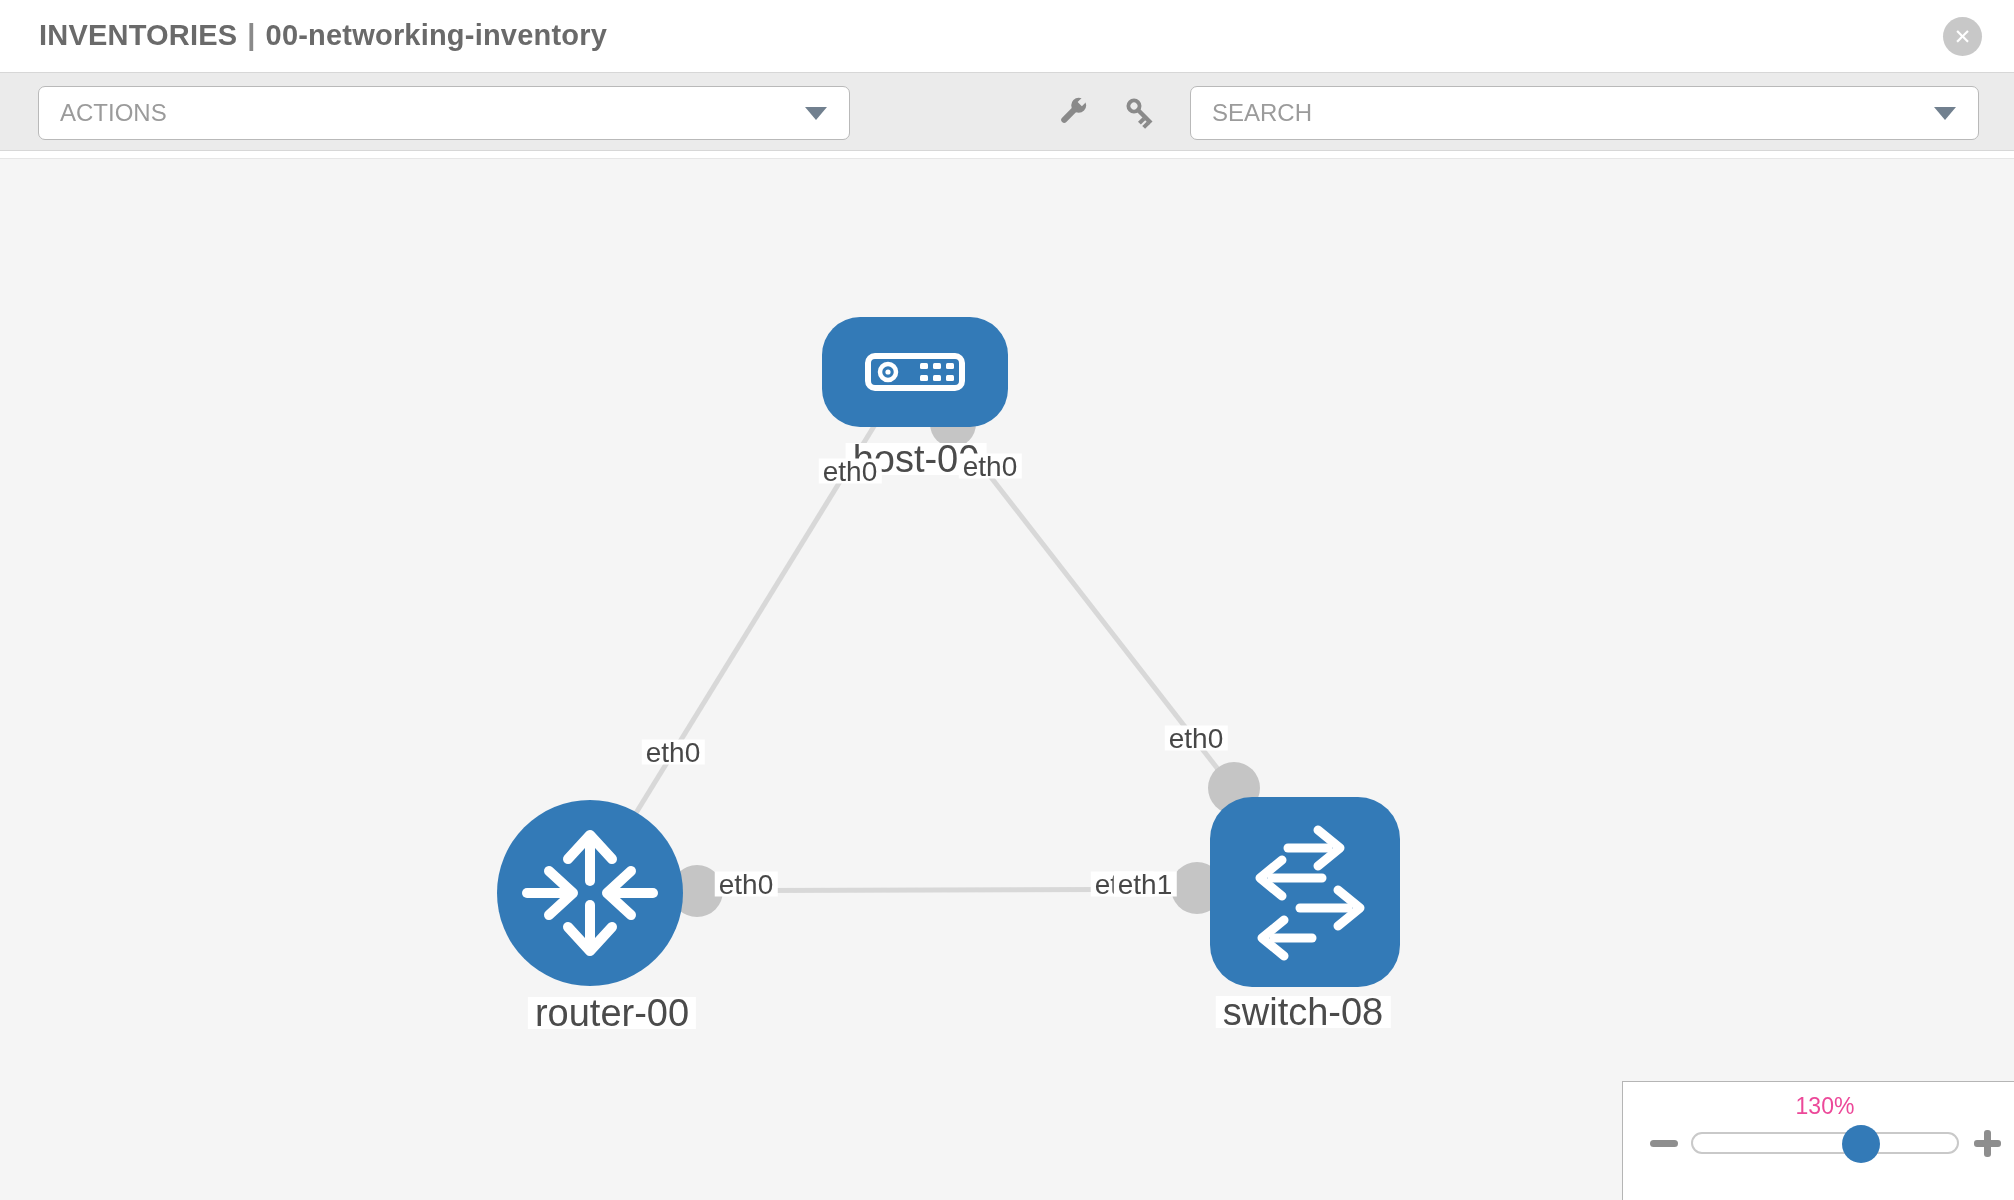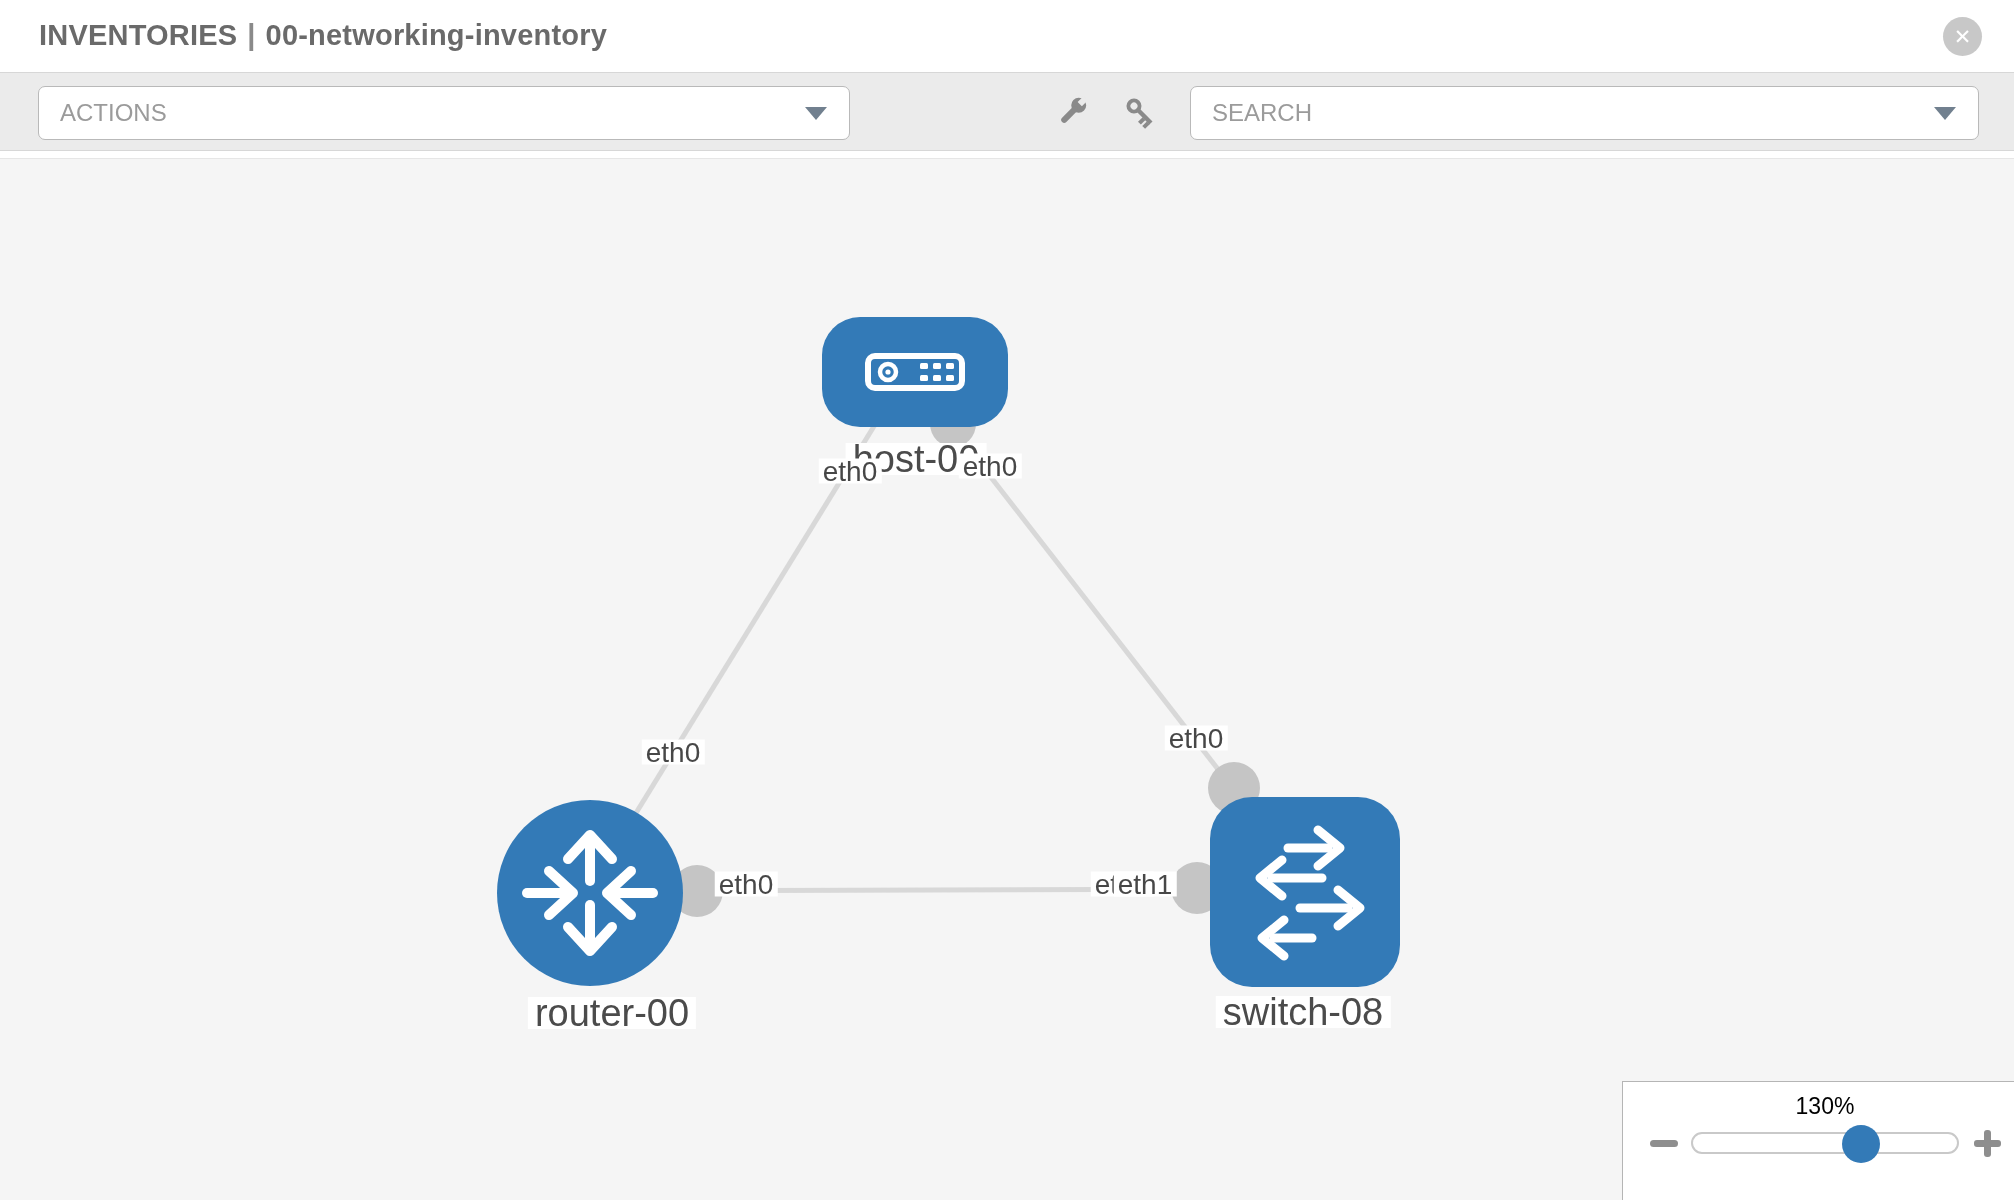--- a/index.html
+++ b/index.html
@@ -40,21 +40,21 @@
               font-size:38px;line-height:32px;padding:0 7px;white-space:nowrap;z-index:5;}
   .chip{position:absolute;transform:translate(-50%,-50%);background:#fff;color:#474747;
         font-size:28px;line-height:25px;padding:0 4px;white-space:nowrap;z-index:6;}
   .chip.under{z-index:6;}
   .chip.over{z-index:7;}
 
   
   .zoom-panel{position:absolute;left:1622px;top:1081px;width:392px;height:119px;background:#fff;
               border-left:1px solid #b5b5b5;border-top:1px solid #b5b5b5;box-sizing:border-box;}
   .zoom-value{position:absolute;left:68px;top:11px;width:268px;text-align:center;
-              font-size:23px;color:#000000;}
+              font-size:23px;color:#ec4899;}
   .zoom-track{position:absolute;left:68px;top:50px;width:268px;height:22px;background:#fff;
               border:2px solid #c9c9c9;border-radius:13px;box-sizing:border-box;cursor:pointer;}
   .zoom-handle{position:absolute;left:219px;top:43px;width:38px;height:38px;border-radius:50%;
                background:#337ab7;cursor:pointer;}
   .zoom-minus{position:absolute;left:27px;top:58px;width:28px;height:7px;border-radius:4px;
               background:#8e8e8e;cursor:pointer;}
   .zoom-plus{position:absolute;left:351px;top:48px;width:27px;height:27px;cursor:pointer;}
   .zoom-plus .h{position:absolute;left:0;top:10px;width:27px;height:7px;border-radius:3px;background:#8e8e8e;}
   .zoom-plus .v{position:absolute;left:10px;top:0;width:7px;height:27px;border-radius:3px;background:#8e8e8e;}
 </style>

